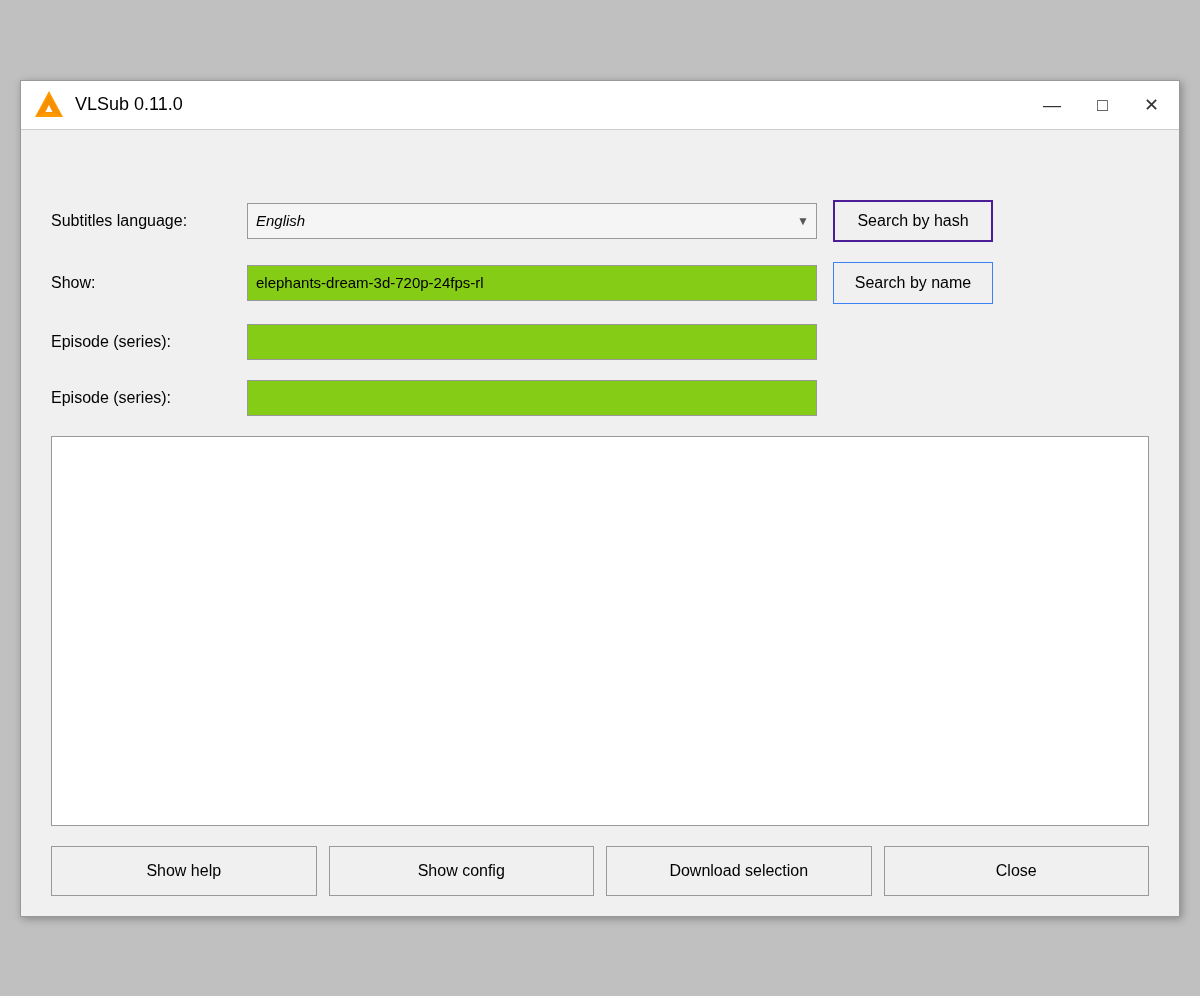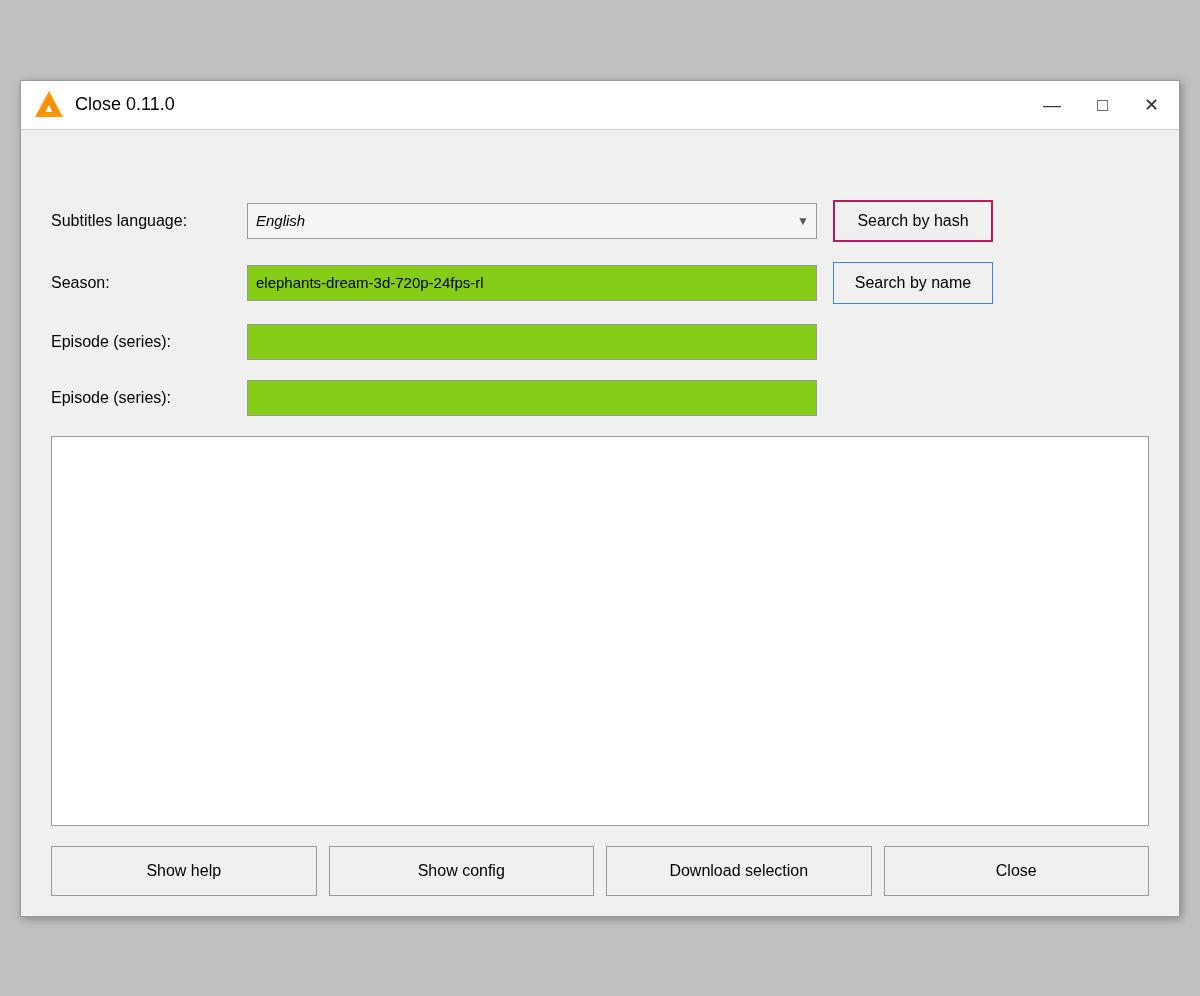--- a/index.html
+++ b/index.html
@@ -143,21 +143,21 @@
       padding: 0 18px;
       background: #f0f0f0;
       border: 1px solid #3b82f6;
       font-size: 16px;
       cursor: pointer;
       white-space: nowrap;
       min-width: 160px;
     }
 
     .btn-active {
-      border: 2px solid #be185d;
+      border: 2px solid #4c1d95;
       background: #f0f0f0;
     }
 
     .results-area {
       margin: 10px 0 20px 0;
       border: 1px solid #999;
       background: #fff;
       height: 390px;
       overflow-y: auto;
     }
@@ -184,21 +184,21 @@
 
   <div class="title-bar">
     <div class="title-bar-left">
 
       <svg class="vlc-icon" viewBox="0 0 32 32" xmlns="http://www.w3.org/2000/svg">
         <polygon points="16,2 30,28 2,28" fill="#f90"></polygon>
         <polygon points="16,6 28,26 4,26" fill="#e67e00" opacity="0.3"></polygon>
         <rect x="8" y="24" width="16" height="4" rx="2" fill="#f90"></rect>
         <text x="16" y="23" text-anchor="middle" font-size="12" font-weight="bold" fill="#fff">▲</text>
       </svg>
-      <span class="title-text">Close 0.11.0</span>
+      <span class="title-text">VLSub 0.11.0</span>
     </div>
     <div class="window-controls">
       <button class="win-btn">—</button>
       <button class="win-btn">□</button>
       <button class="win-btn">✕</button>
     </div>
   </div>
 
   <div class="content">
 
@@ -212,21 +212,21 @@
           <option>German</option>
           <option>Italian</option>
           <option>Portuguese</option>
         </select>
         <span class="select-arrow">▼</span>
       </div>
       <button class="btn btn-active">Search by hash</button>
     </div>
 
     <div class="form-row">
-      <span class="form-label">Season:</span>
+      <span class="form-label">Show:</span>
       <input type="text" class="form-input" value="elephants-dream-3d-720p-24fps-rl" style="">
       <button class="btn">Search by name</button>
     </div>
 
     <div class="form-row">
       <span class="form-label">Episode (series):</span>
       <input type="text" class="form-input" style="">
     </div>
 
     <div class="form-row">

